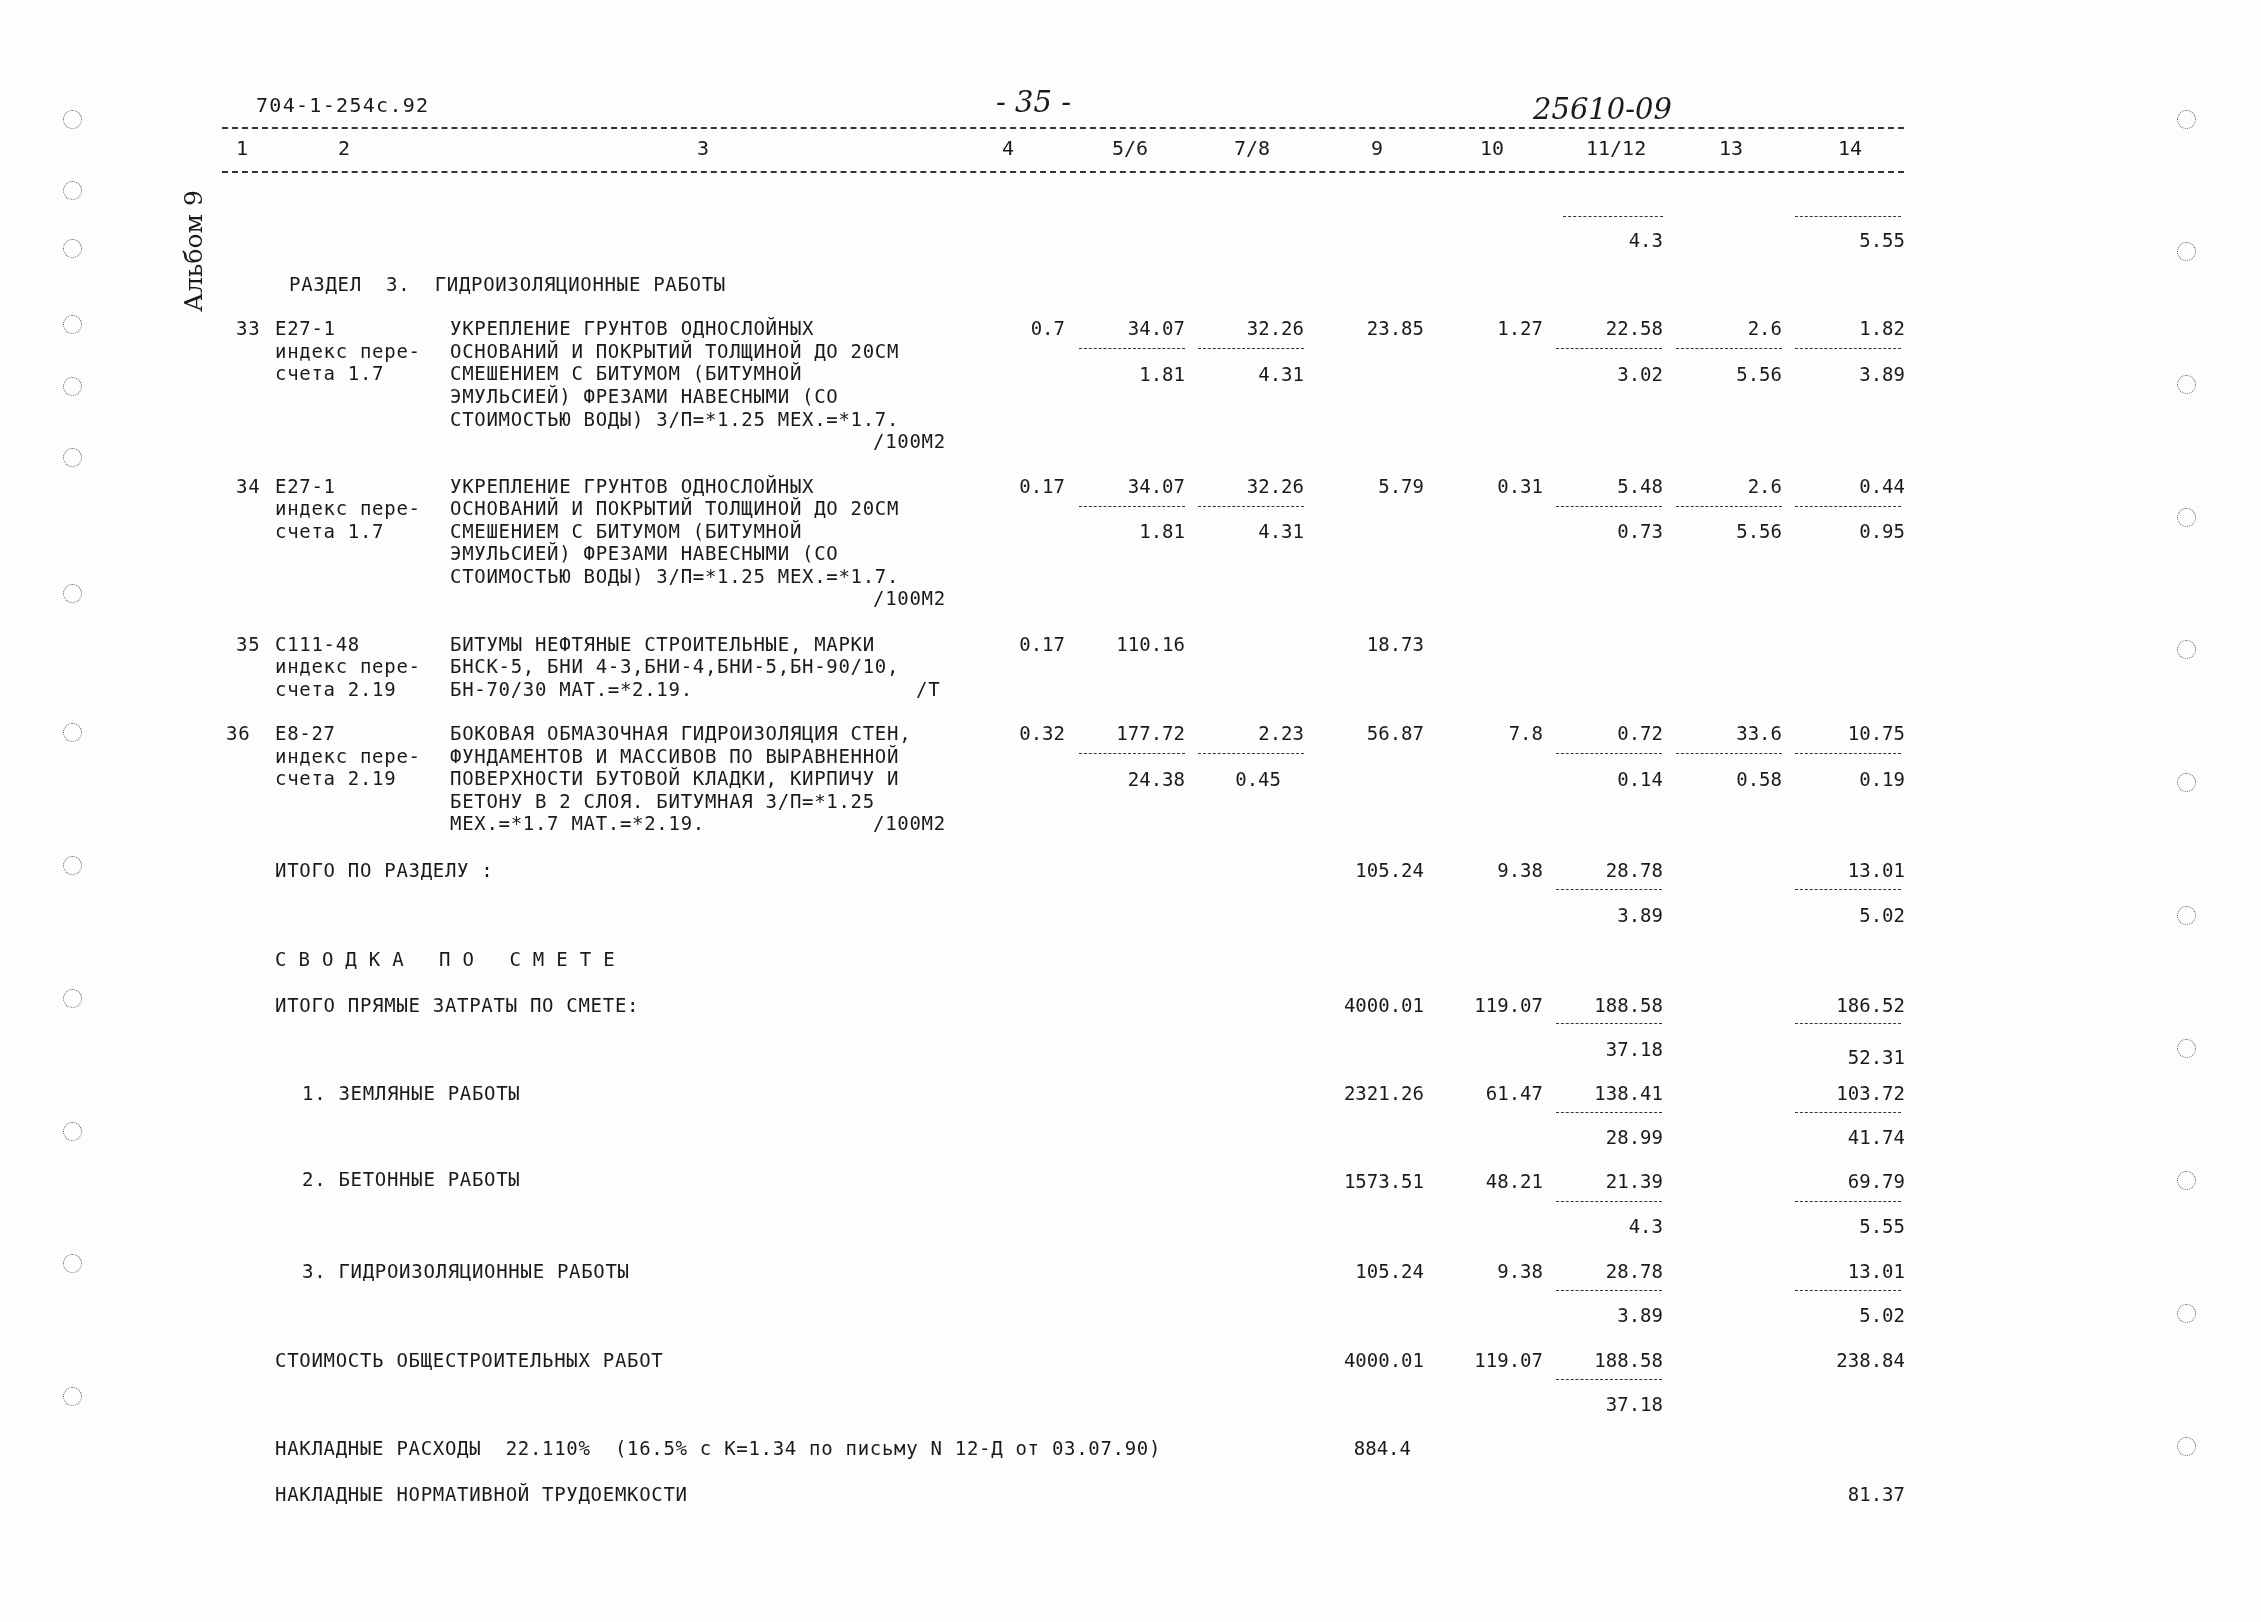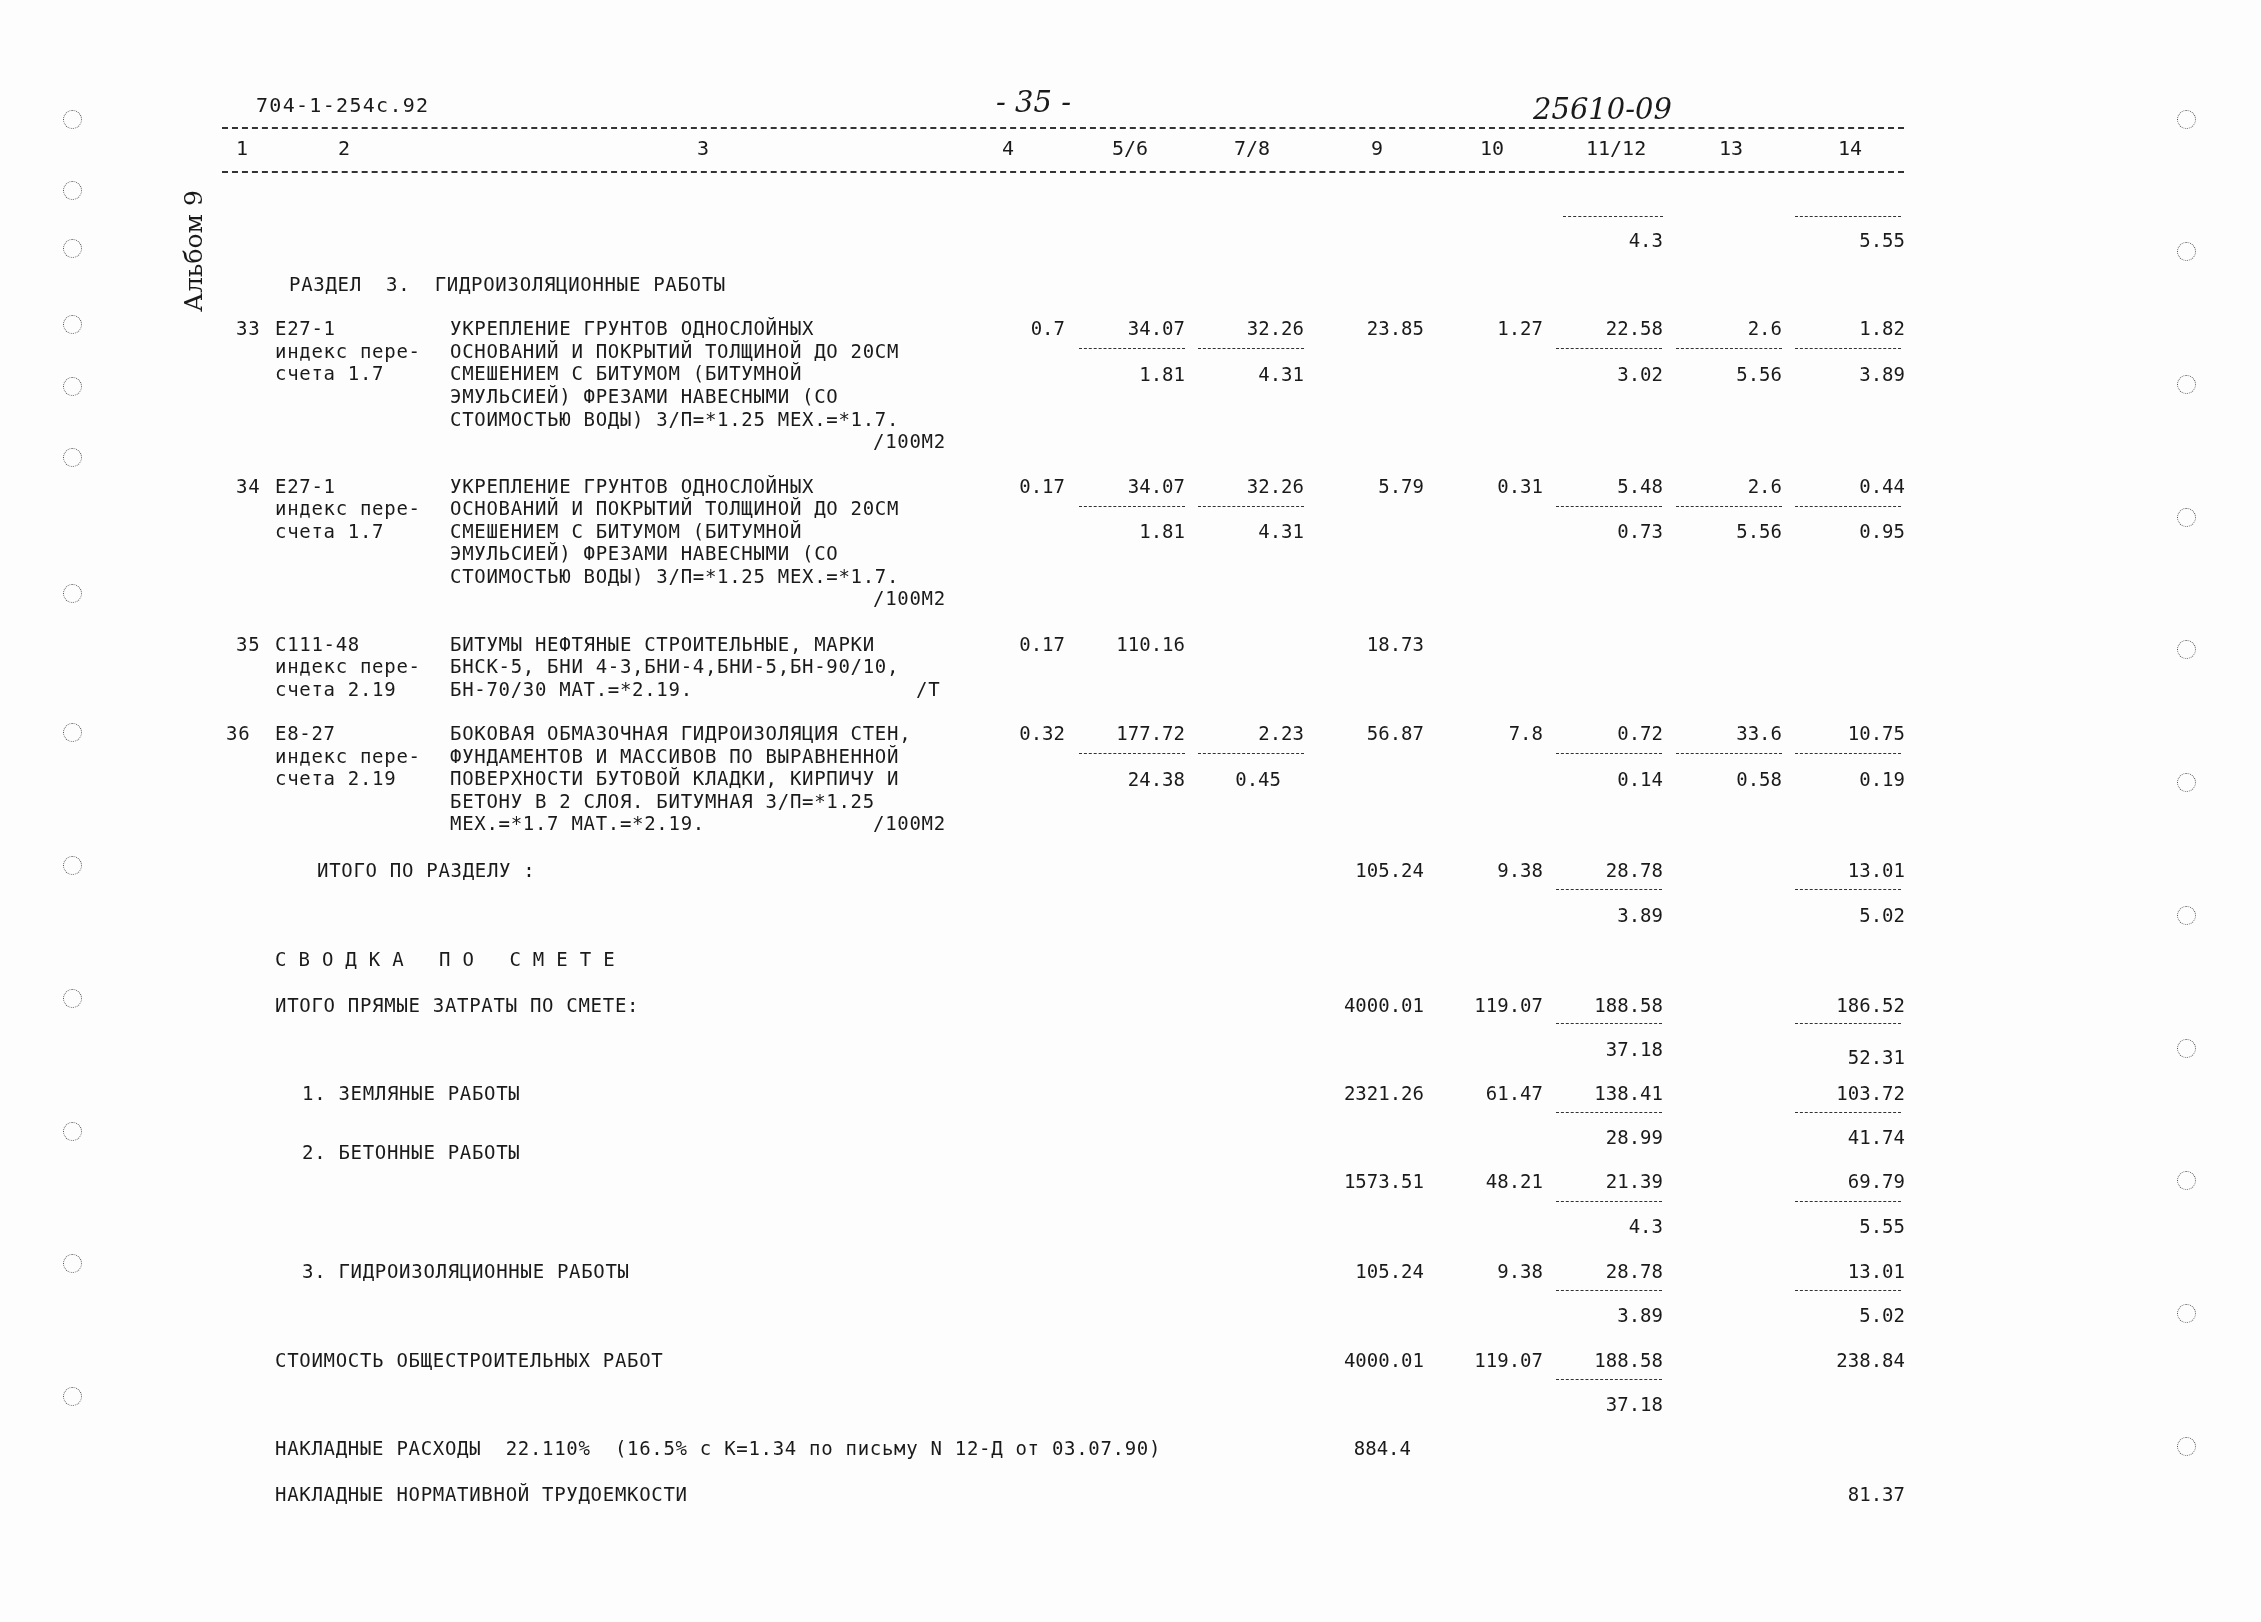--- a/index.html
+++ b/index.html
@@ -182,21 +182,21 @@
     <div class="ul" style="left:1676px; top:753px; width:106px;"></div>
     <div class="ul" style="left:1795px; top:753px; width:106px;"></div>
     <div class="num" style="left:1072px; top:768px;">24.38</div>
     <div class="num" style="left:1168px; top:768px;">0.45</div>
     <div class="num" style="left:1550px; top:768px;">0.14</div>
     <div class="num" style="left:1669px; top:768px;">0.58</div>
     <div class="num" style="left:1792px; top:768px;">0.19</div>
   </div>
 
   <div>
-    <div class="t" style="left:275px; top:859px;margin-left:42px;">ИТОГО ПО РАЗДЕЛУ :</div>
+    <div class="t" style="left:275px; top:859px;">ИТОГО ПО РАЗДЕЛУ :</div>
     <div class="num" style="left:1311px; top:859px;">105.24</div>
     <div class="num" style="left:1430px; top:859px;">9.38</div>
     <div class="num" style="left:1550px; top:859px;">28.78</div>
     <div class="num" style="left:1792px; top:859px;">13.01</div>
     <div class="ul" style="left:1556px; top:889px; width:106px;"></div>
     <div class="ul" style="left:1795px; top:889px; width:106px;"></div>
     <div class="num" style="left:1550px; top:904px;">3.89</div>
     <div class="num" style="left:1792px; top:904px;">5.02</div>
   </div>
 
@@ -220,21 +220,21 @@
     <div class="num" style="left:1430px; top:1082px;">61.47</div>
     <div class="num" style="left:1550px; top:1082px;">138.41</div>
     <div class="num" style="left:1792px; top:1082px;">103.72</div>
     <div class="ul" style="left:1556px; top:1112px; width:106px;"></div>
     <div class="ul" style="left:1795px; top:1112px; width:106px;"></div>
     <div class="num" style="left:1550px; top:1126px;">28.99</div>
     <div class="num" style="left:1792px; top:1126px;">41.74</div>
   </div>
 
   <div>
-    <div class="t" style="left:302px; top:1141px;">2. БЕТОННЫЕ РАБОТЫ</div>
+    <div class="t" style="left:302px; top:1168px;">2. БЕТОННЫЕ РАБОТЫ</div>
     <div class="num" style="left:1311px; top:1170px;">1573.51</div>
     <div class="num" style="left:1430px; top:1170px;">48.21</div>
     <div class="num" style="left:1550px; top:1170px;">21.39</div>
     <div class="num" style="left:1792px; top:1170px;">69.79</div>
     <div class="ul" style="left:1556px; top:1201px; width:106px;"></div>
     <div class="ul" style="left:1795px; top:1201px; width:106px;"></div>
     <div class="num" style="left:1550px; top:1215px;">4.3</div>
     <div class="num" style="left:1792px; top:1215px;">5.55</div>
   </div>
 

